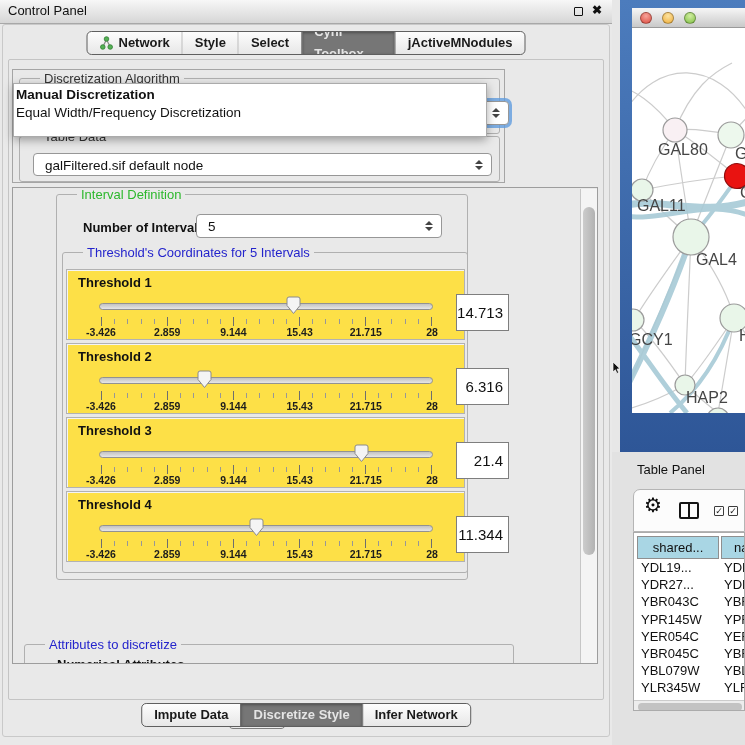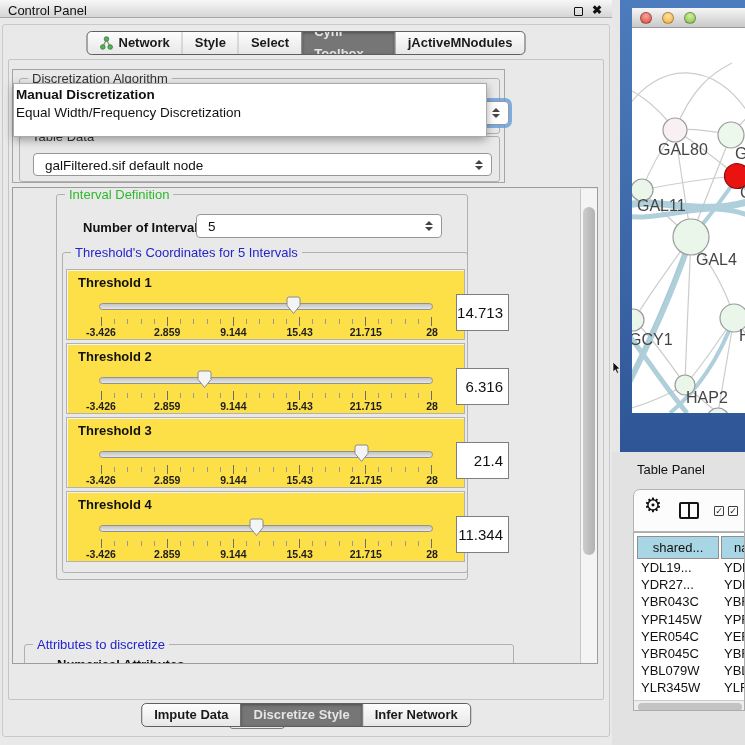--- a/index.html
+++ b/index.html
@@ -1,41 +1,41 @@
 <!DOCTYPE html>
 <html><head>
 <meta charset="utf-8">
 <style>
   * { margin:0; padding:0; box-sizing:border-box; }
   body { font-family:"Liberation Sans", sans-serif; background:#e9e9e9; }
   #root { position:relative; width:745px; height:745px; background:#e9e9e9; overflow:hidden; font-family:"Liberation Sans",sans-serif; }
 
   
-  .cp-titlebar { position:absolute; left:0; top:0; width:612px; height:18px;
+  .cp-titlebar { position:absolute; left:0; top:0; width:612px; height:24px;
     background:linear-gradient(#f7f7f7,#d6d6d6); border-bottom:1px solid #a8a8a8; }
   .cp-title { position:absolute; left:8px; top:3px; font-size:13px; color:#111; }
   .winbtn-float { position:absolute; left:574px; top:7px; width:9px; height:9px; border:1.5px solid #111; border-radius:1px; }
   .winbtn-close { position:absolute; left:592px; top:3px; font-size:12px; font-weight:bold; color:#111; }
 
   .cp-outer { position:absolute; left:2px; top:24px; width:608px; height:713px; border:1px solid #c9c9c9; border-radius:3px; }
 
   .tabbar { position:absolute; display:flex; height:24px; border:1px solid #5f5f5f; border-radius:5px; overflow:hidden;
     background:linear-gradient(#fdfdfd,#e7e7e7); }
   .tabbar.top { top:31px; left:306px; transform:translateX(-50%); }
   .tabbar.bottom { top:703px; left:306px; transform:translateX(-50%); }
   .tab { display:flex; align-items:center; gap:5px; padding:0 12px; font-size:13px; font-weight:bold; color:#1a1a1a; line-height:22px; }
   .tab + .tab { border-left:1px solid #bdbdbd; }
   .tab.sel { background:#767676; color:#e5e5e5; border-left-color:#6a6a6a; box-shadow:inset 0 1px 3px rgba(0,0,0,.35); }
   .tab.sel + .tab { border-left-color:#6a6a6a; }
 
   .cp-content { position:absolute; left:8px; top:59px; width:596px; height:641px; border:1px solid #c4c4c4; border-radius:2px; background:#e9e9e9; }
 
   .panelA { position:absolute; left:3px; top:9px; width:493px; height:114px; border:1px solid #a5a5a5; background:#e9e9e9; }
   .fieldset { position:absolute; border:1px solid #b0b0b0; border-radius:3px; }
-  .fieldset > .legend { position:absolute; top:-8px; left:8px; background:#e9e9e9; padding:0 4px; font-size:13px; color:#333; white-space:nowrap; }
+  .fieldset > .legend { position:absolute; top:-8px; left:20px; background:#e9e9e9; padding:0 4px; font-size:13px; color:#333; white-space:nowrap; }
   .legend.green { color:#2db82d; }
   .legend.blue { color:#2424cc; }
 
   .combo { position:absolute; background:#fff; border:1px solid #979797; border-radius:4px; font-size:13.5px; color:#111; }
   .combo .cv { position:absolute; left:11px; top:50%; transform:translateY(-50%); white-space:nowrap; }
   .stepper { position:absolute; right:8px; top:50%; transform:translateY(-50%); display:flex; flex-direction:column; gap:2px; }
   .stepper i { width:0; height:0; border-left:4px solid transparent; border-right:4px solid transparent; }
   .stepper .up { border-bottom:4px solid #444; }
   .stepper .dn { border-top:4px solid #444; }
   .combo.focusring { box-shadow:0 0 0 3px rgba(96,156,222,.8); }

